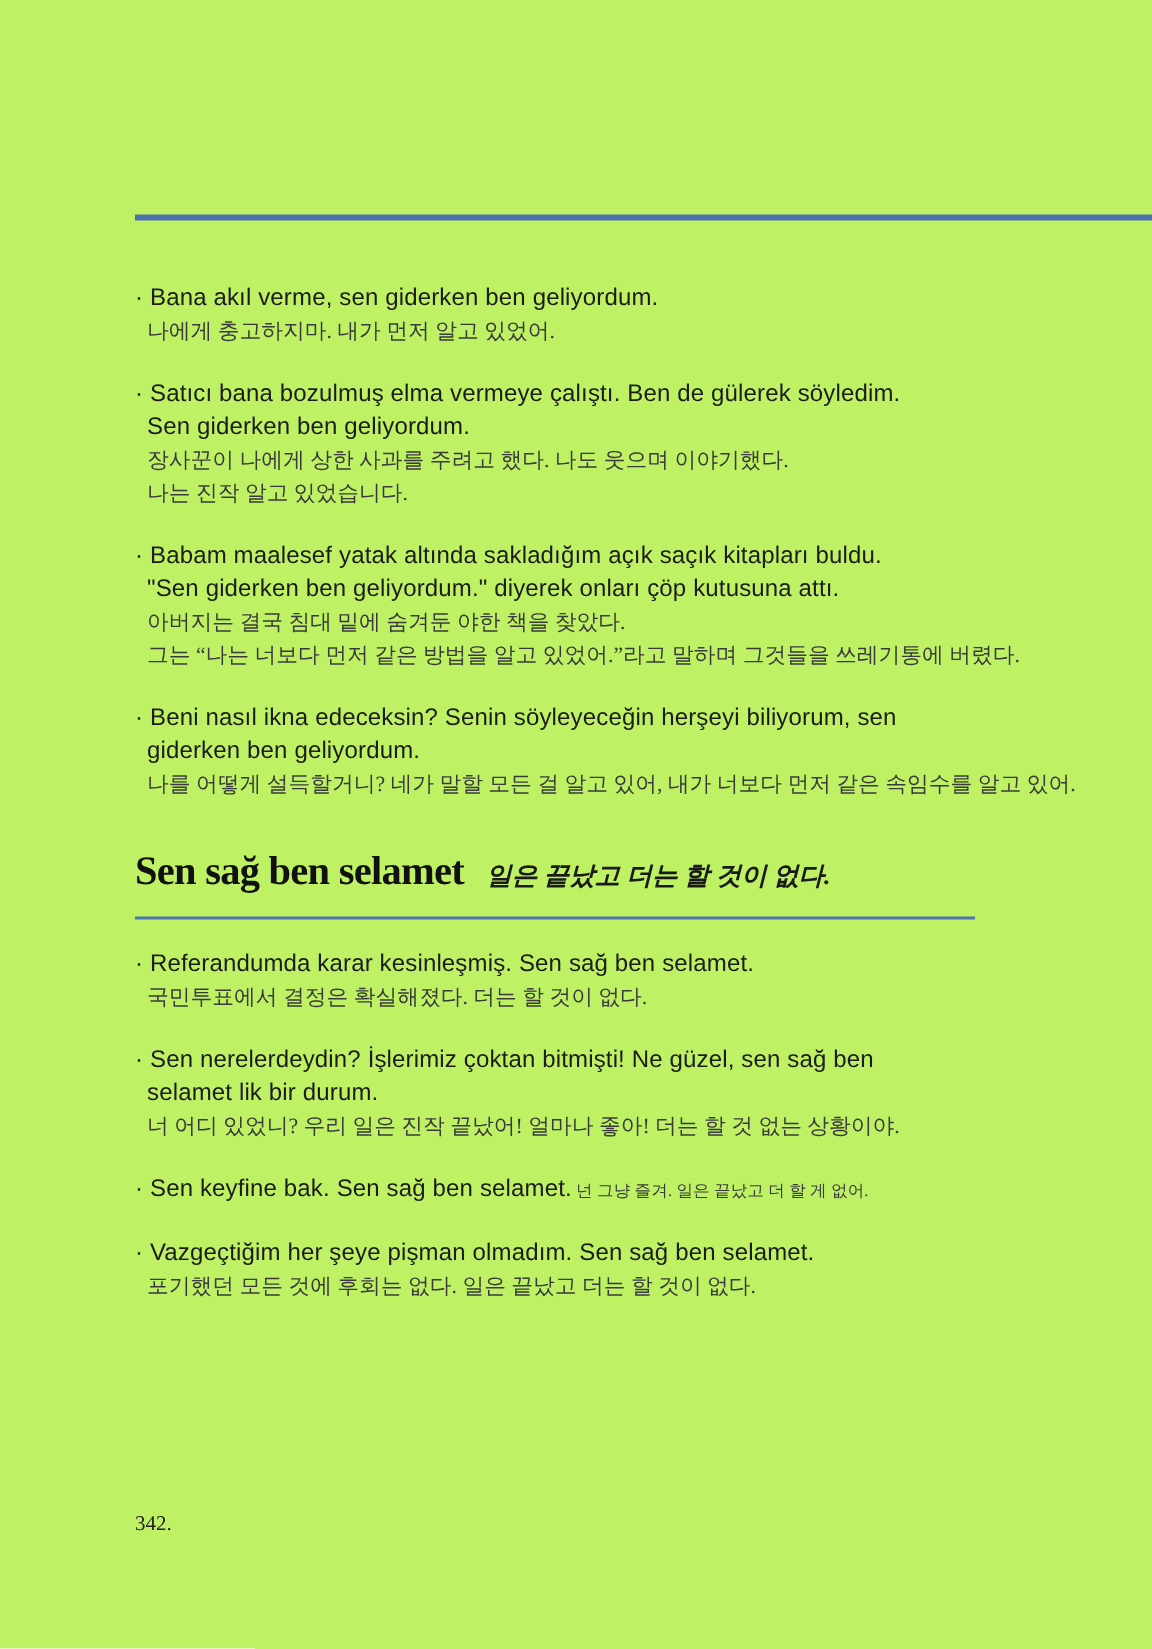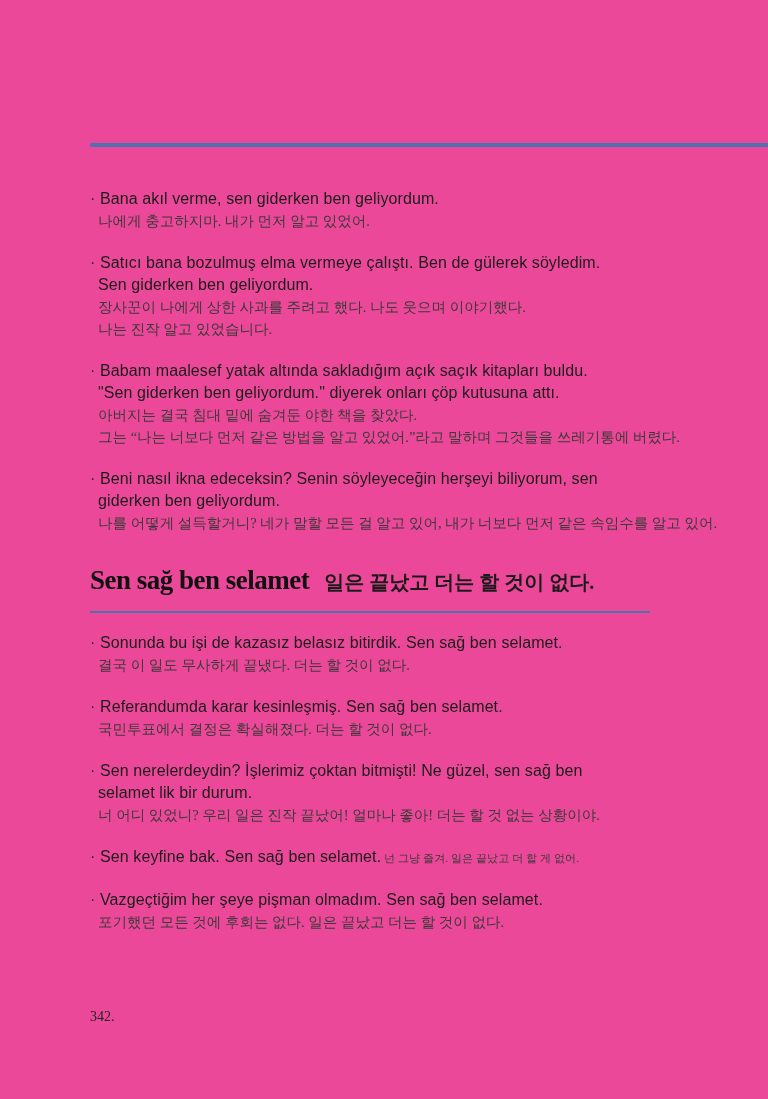--- a/index.html
+++ b/index.html
@@ -4,21 +4,21 @@
 <style>
   html, body {
     margin: 0;
     padding: 0;
     background: #ffffff;
   }
   .page {
     position: relative;
     width: 768px;
     height: 1099px;
-    background: #ec4899;
+    background: #bef264;
     font-family: "Liberation Sans", sans-serif;
     color: #1f1f1f;
     box-sizing: border-box;
     overflow: hidden;
   }
   .top-rule {
     position: absolute;
     left: 90px;
     right: 0;
     top: 143px;
@@ -67,23 +67,24 @@
   .heading .h-tr {
     font-family: Liberation Serif, serif;
     font-weight: bold;
     font-size: 27px;
     letter-spacing: -0.5px;
     color: #111111;
   }
   .heading .h-ko {
     font-family: "Liberation Serif", "DejaVu Serif", serif;
     font-weight: 600;
-    font-size: 20px;
+    font-size: 17px;
     color: #1a1a1a;
     margin-left: 6px;
+    font-style: italic;
   }
   .heading-rule {
     width: 560px;
     height: 2px;
     background: #4e72b0;
     margin: 14px 0 19px 0;
   }
   .page-number {
     position: absolute;
     left: 90px;
@@ -125,24 +126,20 @@
       </div>
 
     <h1 class="heading">
       <span class="h-tr">Sen sağ ben selamet</span>
       <span class="h-ko">일은 끝났고 더는 할 것이 없다.</span>
     </h1>
     <div class="heading-rule"></div>
 
     <div id="section-1">
         <div class="entry">
-          <div class="tr-line first"><span class="bullet">· </span><span>Sonunda bu işi de kazasız belasız bitirdik. Sen sağ ben selamet.</span></div>
-          <div class="ko-line">결국 이 일도 무사하게 끝냈다. 더는 할 것이 없다.</div>
-        </div>
-        <div class="entry">
           <div class="tr-line first"><span class="bullet">· </span><span>Referandumda karar kesinleşmiş. Sen sağ ben selamet.</span></div>
           <div class="ko-line">국민투표에서 결정은 확실해졌다. 더는 할 것이 없다.</div>
         </div>
         <div class="entry">
           <div class="tr-line first"><span class="bullet">· </span><span>Sen nerelerdeydin? İşlerimiz çoktan bitmişti! Ne güzel, sen sağ ben</span></div>
           <div class="tr-line"><span>selamet lik bir durum.</span></div>
           <div class="ko-line">너 어디 있었니? 우리 일은 진작 끝났어! 얼마나 좋아! 더는 할 것 없는 상황이야.</div>
         </div>
         <div class="entry">
           <div class="tr-line first"><span class="bullet">· </span><span>Sen keyfine bak. Sen sağ ben selamet.</span><span class="ko-inline"> 넌 그냥 즐겨. 일은 끝났고 더 할 게 없어.</span></div>

